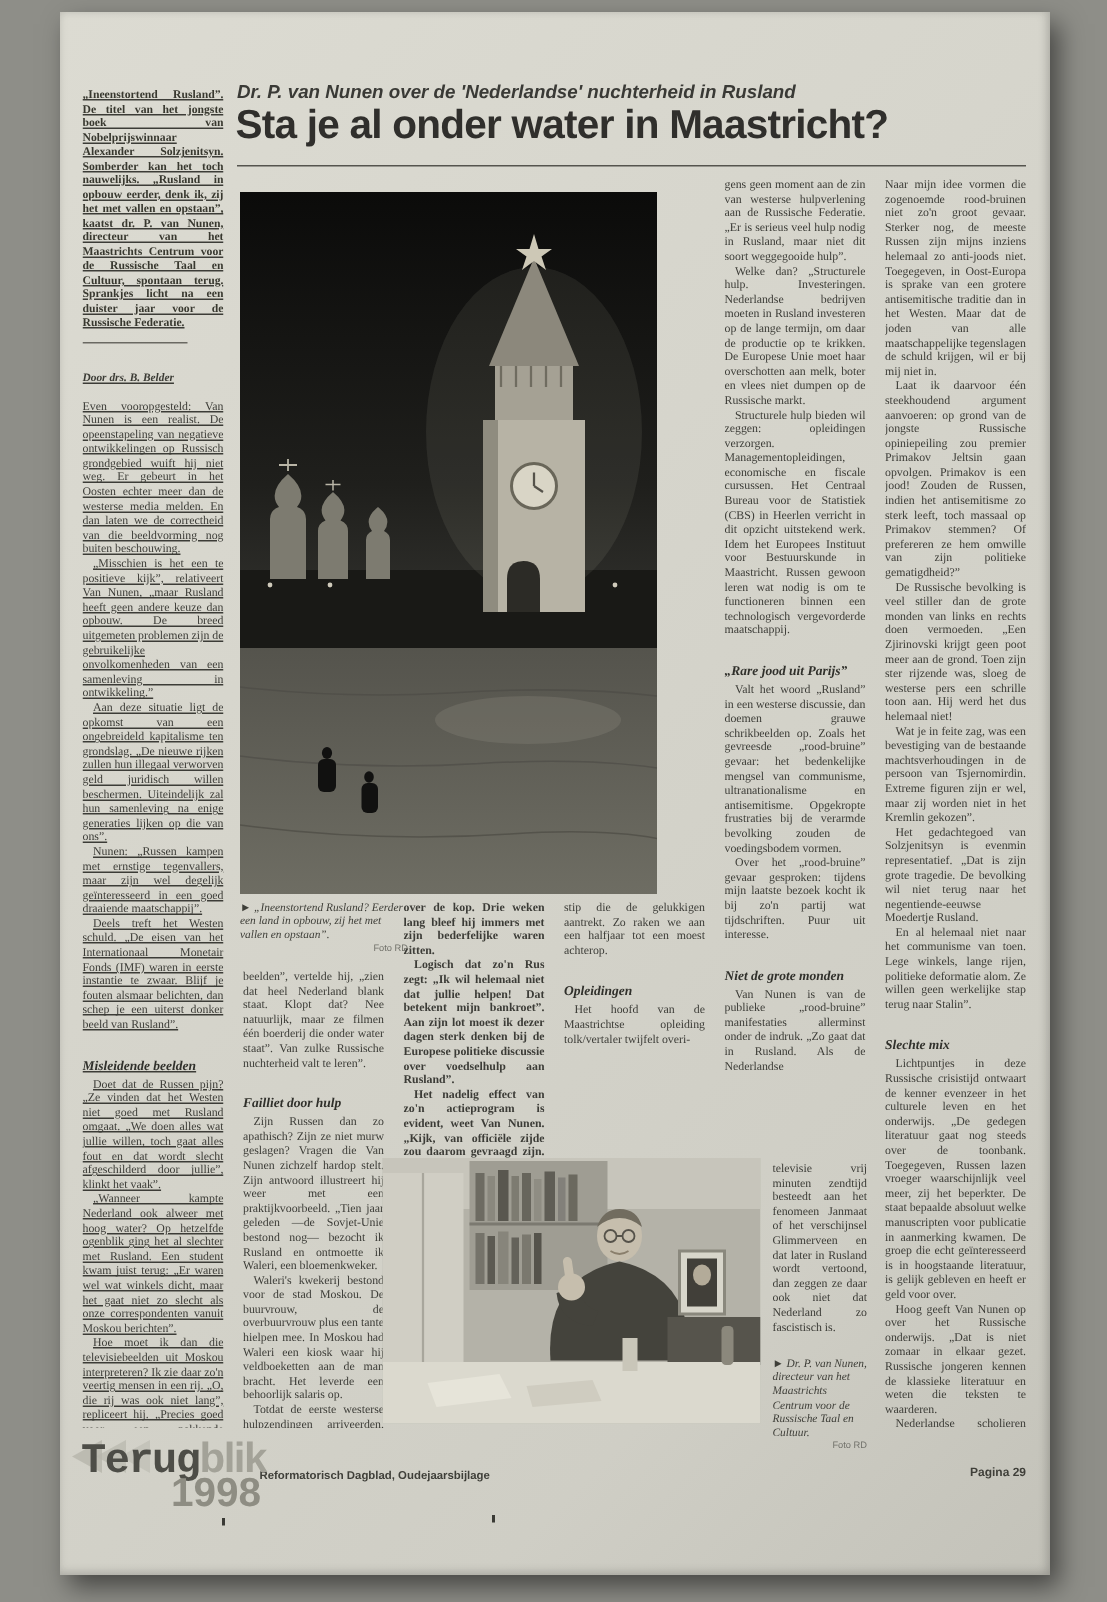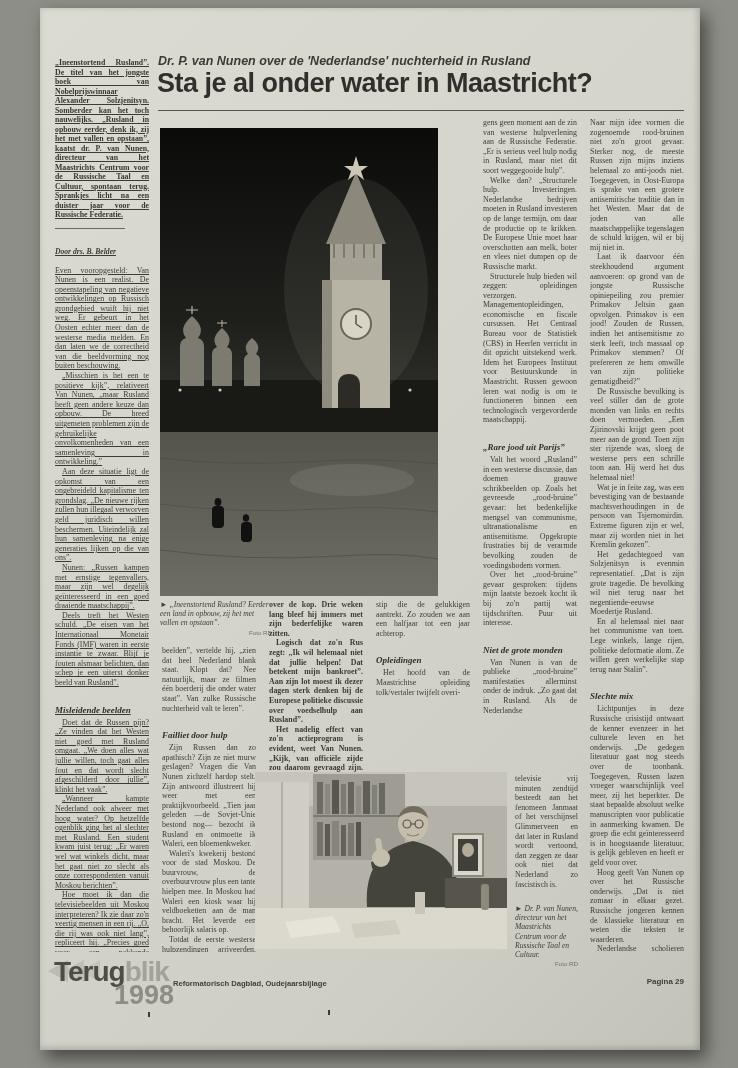--- a/index.html
+++ b/index.html
@@ -40,21 +40,21 @@
   .photo1{left:120px;top:120px;width:278px;height:468px;}
   .photo2{left:215px;top:764px;width:252px;height:177px;}
   .cap{font:italic 7.6px/9.2px "Liberation Serif", serif;color:#3e3e38;text-align:left;}
   .cap1{left:120px;top:592px;width:112px;}
   .cap2{left:475px;top:896px;width:63px;}
   .credit{font:normal 6.2px/8px "Liberation Sans", sans-serif;color:#71716a;text-align:right;margin-top:1px;}
   
   .masthead{left:8px;top:944px;width:220px;height:78px;}
   .mh-title{position:absolute;left:6px;top:6px;
     font:bold 28px/28px "Liberation Sans", sans-serif;letter-spacing:-1px;z-index:2;}
-  .mh-dark{color:#4d4d47;}
+  .mh-dark{color:#4d4d47;font-family:Liberation Mono, monospace;}
   .mh-light{color:#a3a298;}
   .mh-year{position:absolute;left:66px;top:30px;
     font:bold 27px/27px "Liberation Sans", sans-serif;color:#8e8d83;z-index:2;}
   .tri{position:absolute;top:8px;width:0;height:0;z-index:1;
     border-top:11px solid transparent;border-bottom:11px solid transparent;
     border-right:20px solid #b6b5ab;opacity:.8;}
   .tri.t1{left:0;} .tri.t2{left:16px;opacity:.65;} .tri.t3{left:32px;opacity:.5;}
   .publine{left:133px;top:971px;width:260px;
     font:bold 7.6px/9px "Liberation Sans", sans-serif;color:#3f3f39;}
   .pageno{left:540px;top:969px;width:104px;text-align:right;
@@ -154,21 +154,21 @@
       <p class="bp">Zijn Russen dan zo apathisch? Zijn ze niet murw geslagen? Vragen die Van Nunen zichzelf hardop stelt. Zijn antwoord illustreert hij weer met een praktijkvoorbeeld. „Tien jaar geleden —de Sovjet-Unie bestond nog— bezocht ik Rusland en ontmoette ik Waleri, een bloemenkweker.</p>
       <p class="bp">Waleri's kwekerij bestond voor de stad Moskou. De buurvrouw, de overbuurvrouw plus een tante hielpen mee. In Moskou had Waleri een kiosk waar hij veldboeketten aan de man bracht. Het leverde een behoorlijk salaris op.</p>
       <p class="bp">Totdat de eerste westerse hulpzendingen arriveerden. De gratis aanvoer van westerse bloemen betekende de nekslag: Waleri's hele handel ging</p>
     </div>
   <div class="abs col c3">
       <p class="bp">over de kop. Drie weken lang bleef hij immers met zijn bederfelijke waren zitten.</p>
       <p class="bp">Logisch dat zo'n Rus zegt: „Ik wil helemaal niet dat jullie helpen! Dat betekent mijn bankroet”. Aan zijn lot moest ik dezer dagen sterk denken bij de Europese politieke discussie over voedselhulp aan Rusland”.</p>
       <p class="bp">Het nadelig effect van zo'n actieprogram is evident, weet Van Nunen. „Kijk, van officiële zijde zou daarom gevraagd zijn. Maar als je Nederlanders in Rusland spreekt, hoor je: „Absolute onzin. Er is genoeg spul hier op de markt”. Gratis hulp werkt dan als een</p>
     </div>
   <div class="abs col c4">
-      <p class="bp">stip die de gelukkigen aantrekt. Zo zouden we aan een halfjaar tot een jaar achterop.</p>
+      <p class="bp">stip die de gelukkigen aantrekt. Zo raken we aan een halfjaar tot een moest achterop.</p>
       <div class="sh">Opleidingen</div>
       <p class="bp">Het hoofd van de Maastrichtse opleiding tolk/vertaler twijfelt overi-</p>
     </div>
   <div class="abs col c5">
       <p class="bp">gens geen moment aan de zin van westerse hulpverlening aan de Russische Federatie. „Er is serieus veel hulp nodig in Rusland, maar niet dit soort weggegooide hulp”.</p>
       <p class="bp">Welke dan? „Structurele hulp. Investeringen. Nederlandse bedrijven moeten in Rusland investeren op de lange termijn, om daar de productie op te krikken. De Europese Unie moet haar overschotten aan melk, boter en vlees niet dumpen op de Russische markt.</p>
       <p class="bp">Structurele hulp bieden wil zeggen: opleidingen verzorgen. Managementopleidingen, economische en fiscale cursussen. Het Centraal Bureau voor de Statistiek (CBS) in Heerlen verricht in dit opzicht uitstekend werk. Idem het Europees Instituut voor Bestuurskunde in Maastricht. Russen gewoon leren wat nodig is om te functioneren binnen een technologisch vergevorderde maatschappij.</p>
       <div class="sh">„Rare jood uit Parijs”</div>
       <p class="bp">Valt het woord „Rusland” in een westerse discussie, dan doemen grauwe schrikbeelden op. Zoals het gevreesde „rood-bruine” gevaar: het bedenkelijke mengsel van communisme, ultranationalisme en antisemitisme. Opgekropte frustraties bij de verarmde bevolking zouden de voedingsbodem vormen.</p>
       <p class="bp">Over het „rood-bruine” gevaar gesproken: tijdens mijn laatste bezoek kocht ik bij zo'n partij wat tijdschriften. Puur uit interesse.</p>

